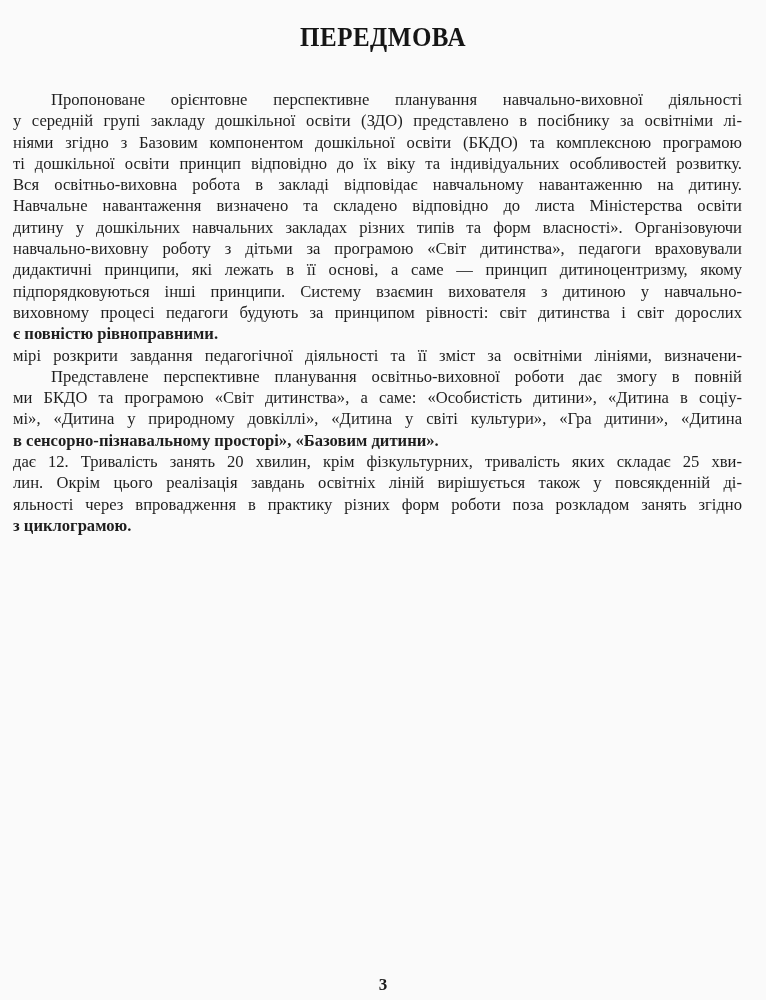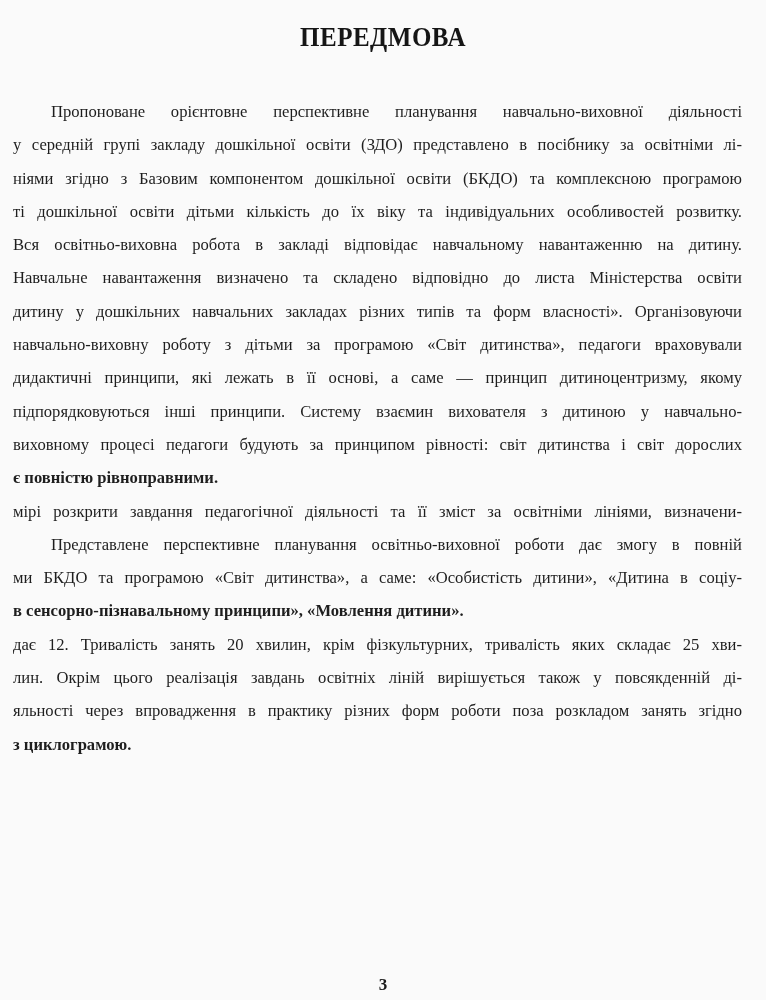--- a/index.html
+++ b/index.html
@@ -36,21 +36,20 @@
       width: 729px;
     }
     .line {
       font-size: 16.6px;
       line-height: 21.3px;
       height: 21.3px;
       white-space: nowrap;
       text-align: justify;
       text-align-last: justify;
       display: block;
-      margin-top: 12px;
     }
     .line.indent {
       padding-left: 38px;
     }
     .line.last {
       text-align-last: left;
       font-weight: bold;
     }
     .page-number {
       position: absolute;
@@ -66,36 +65,37 @@
 </head>
 <body>
 
 <h1 class="title">ПЕРЕДМОВА</h1>
 
 <div class="body-text">
   <div class="paragraph">
     <span class="line indent">Пропоноване орієнтовне перспективне планування навчально-виховної діяльності</span>
     <span class="line">у середній групі закладу дошкільної освіти (ЗДО) представлено в посібнику за освітніми лі-</span>
     <span class="line">ніями згідно з Базовим компонентом дошкільної освіти (БКДО) та комплексною програмою</span>
-    <span class="line">ті дошкільної освіти дітьми кількість до їх віку та індивідуальних особливостей розвитку.</span>
+    <span class="line">ті дошкільної освіти принцип відповідно до їх віку та індивідуальних особливостей розвитку.</span>
     <span class="line">Вся освітньо-виховна робота в закладі відповідає навчальному навантаженню на дитину.</span>
     <span class="line">Навчальне навантаження визначено та складено відповідно до листа Міністерства освіти</span>
     <span class="line">дитину у дошкільних навчальних закладах різних типів та форм власності». Організовуючи</span>
     <span class="line">навчально-виховну роботу з дітьми за програмою «Світ дитинства», педагоги враховували</span>
     <span class="line">дидактичні принципи, які лежать в її основі, а саме — принцип дитиноцентризму, якому</span>
     <span class="line">підпорядковуються інші принципи. Систему взаємин вихователя з дитиною у навчально-</span>
     <span class="line">виховному процесі педагоги будують за принципом рівності: світ дитинства і світ дорослих</span>
     <span class="line last">є повністю рівноправними.</span>
   </div>
 
   <div class="paragraph">
     <span class="line">мірі розкрити завдання педагогічної діяльності та її зміст за освітніми лініями, визначени-</span>
     <span class="line indent">Представлене перспективне планування освітньо-виховної роботи дає змогу в повній</span>
     <span class="line">ми БКДО та програмою «Світ дитинства», а саме: «Особистість дитини», «Дитина в соціу-</span>
-    <span class="line last">в сенсорно-пізнавальному принципи», «Мовлення дитини».</span>
+    <span class="line">мі», «Дитина у природному довкіллі», «Дитина у світі культури», «Гра дитини», «Дитина</span>
+    <span class="line last">в сенсорно-пізнавальному просторі», «Базовим дитини».</span>
   </div>
 
   <div class="paragraph">
     <span class="line">дає 12. Тривалість занять 20 хвилин, крім фізкультурних, тривалість яких складає 25 хви-</span>
     <span class="line">лин. Окрім цього реалізація завдань освітніх ліній вирішується також у повсякденній ді-</span>
     <span class="line">яльності через впровадження в практику різних форм роботи поза розкладом занять згідно</span>
     <span class="line last">з циклограмою.</span>
   </div>
 </div>
 

